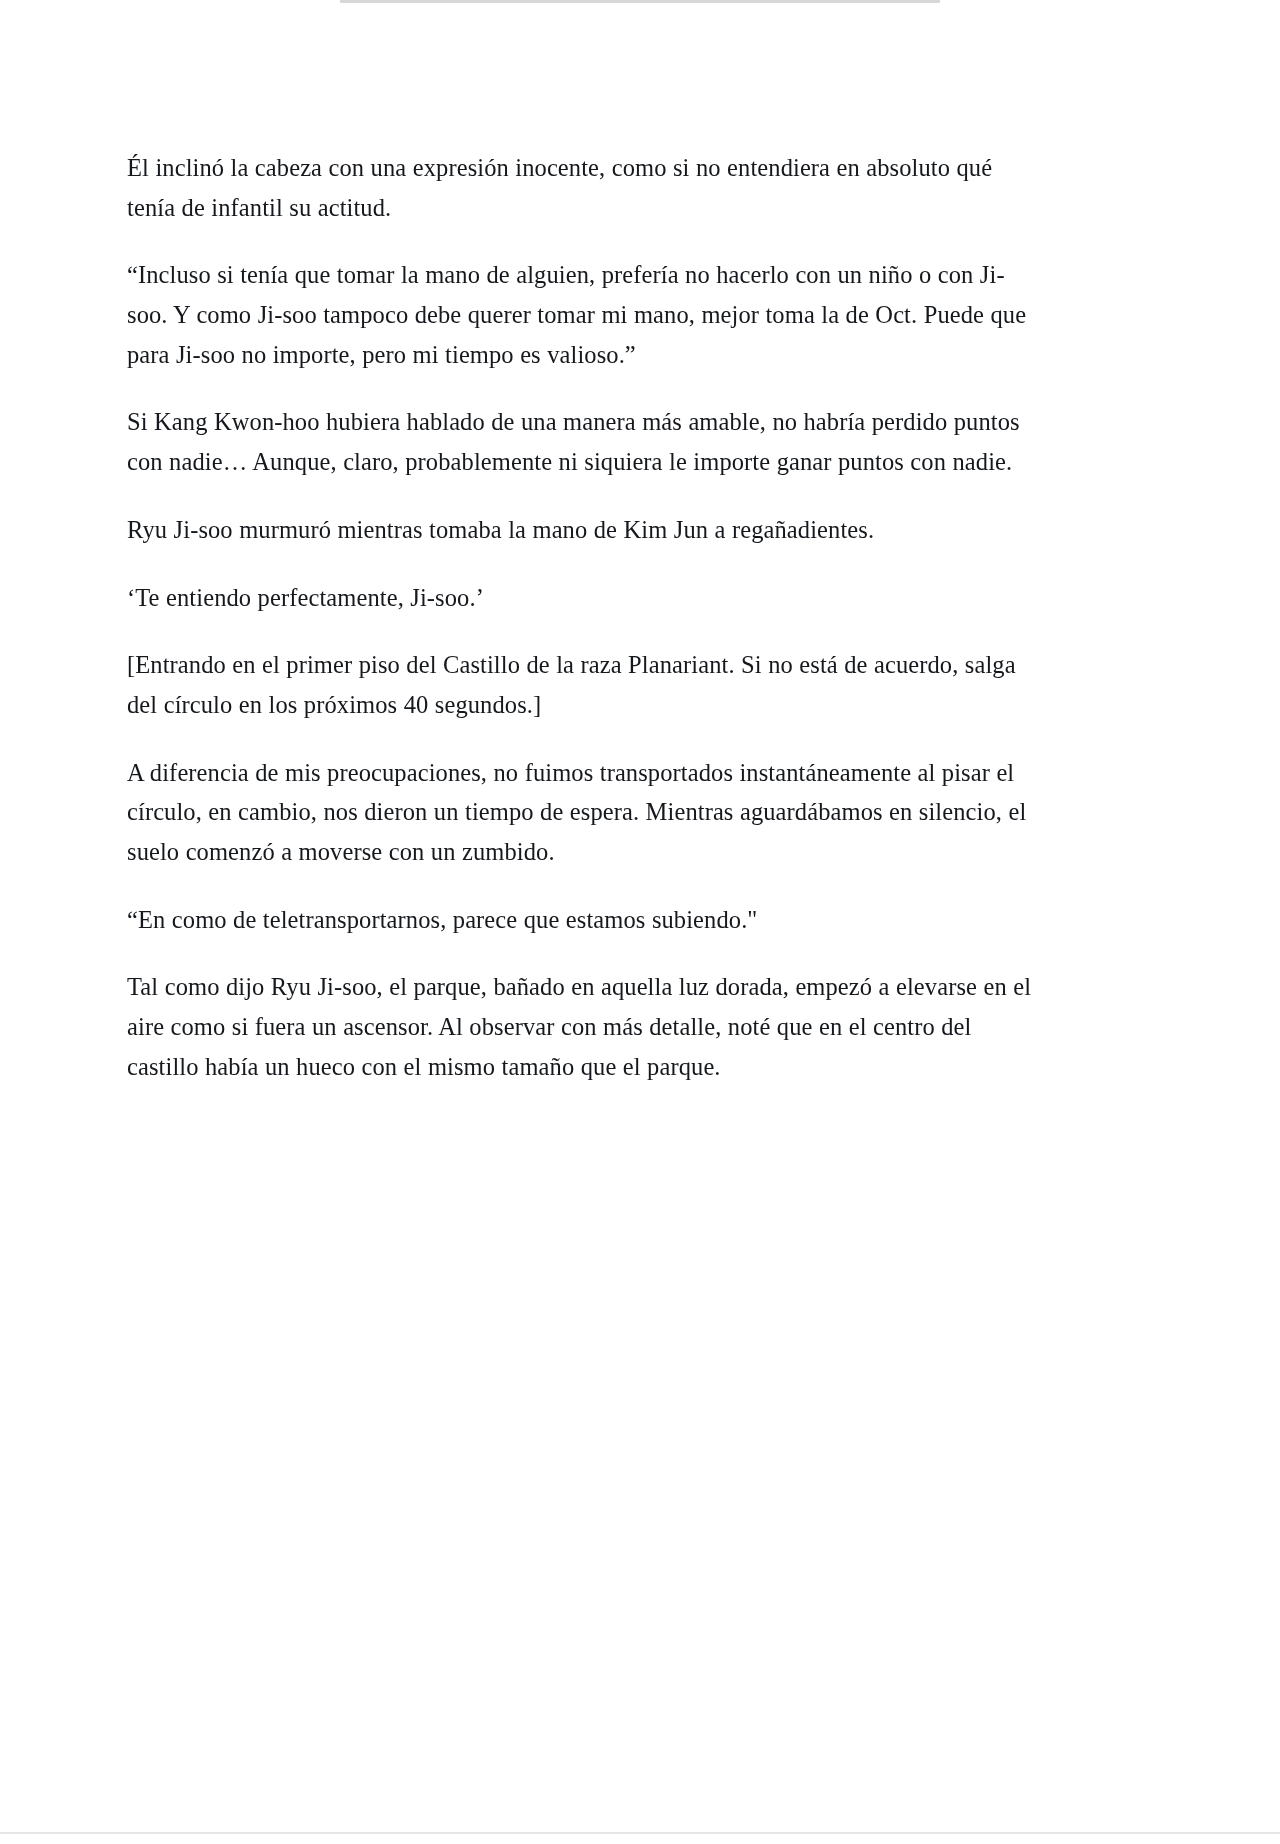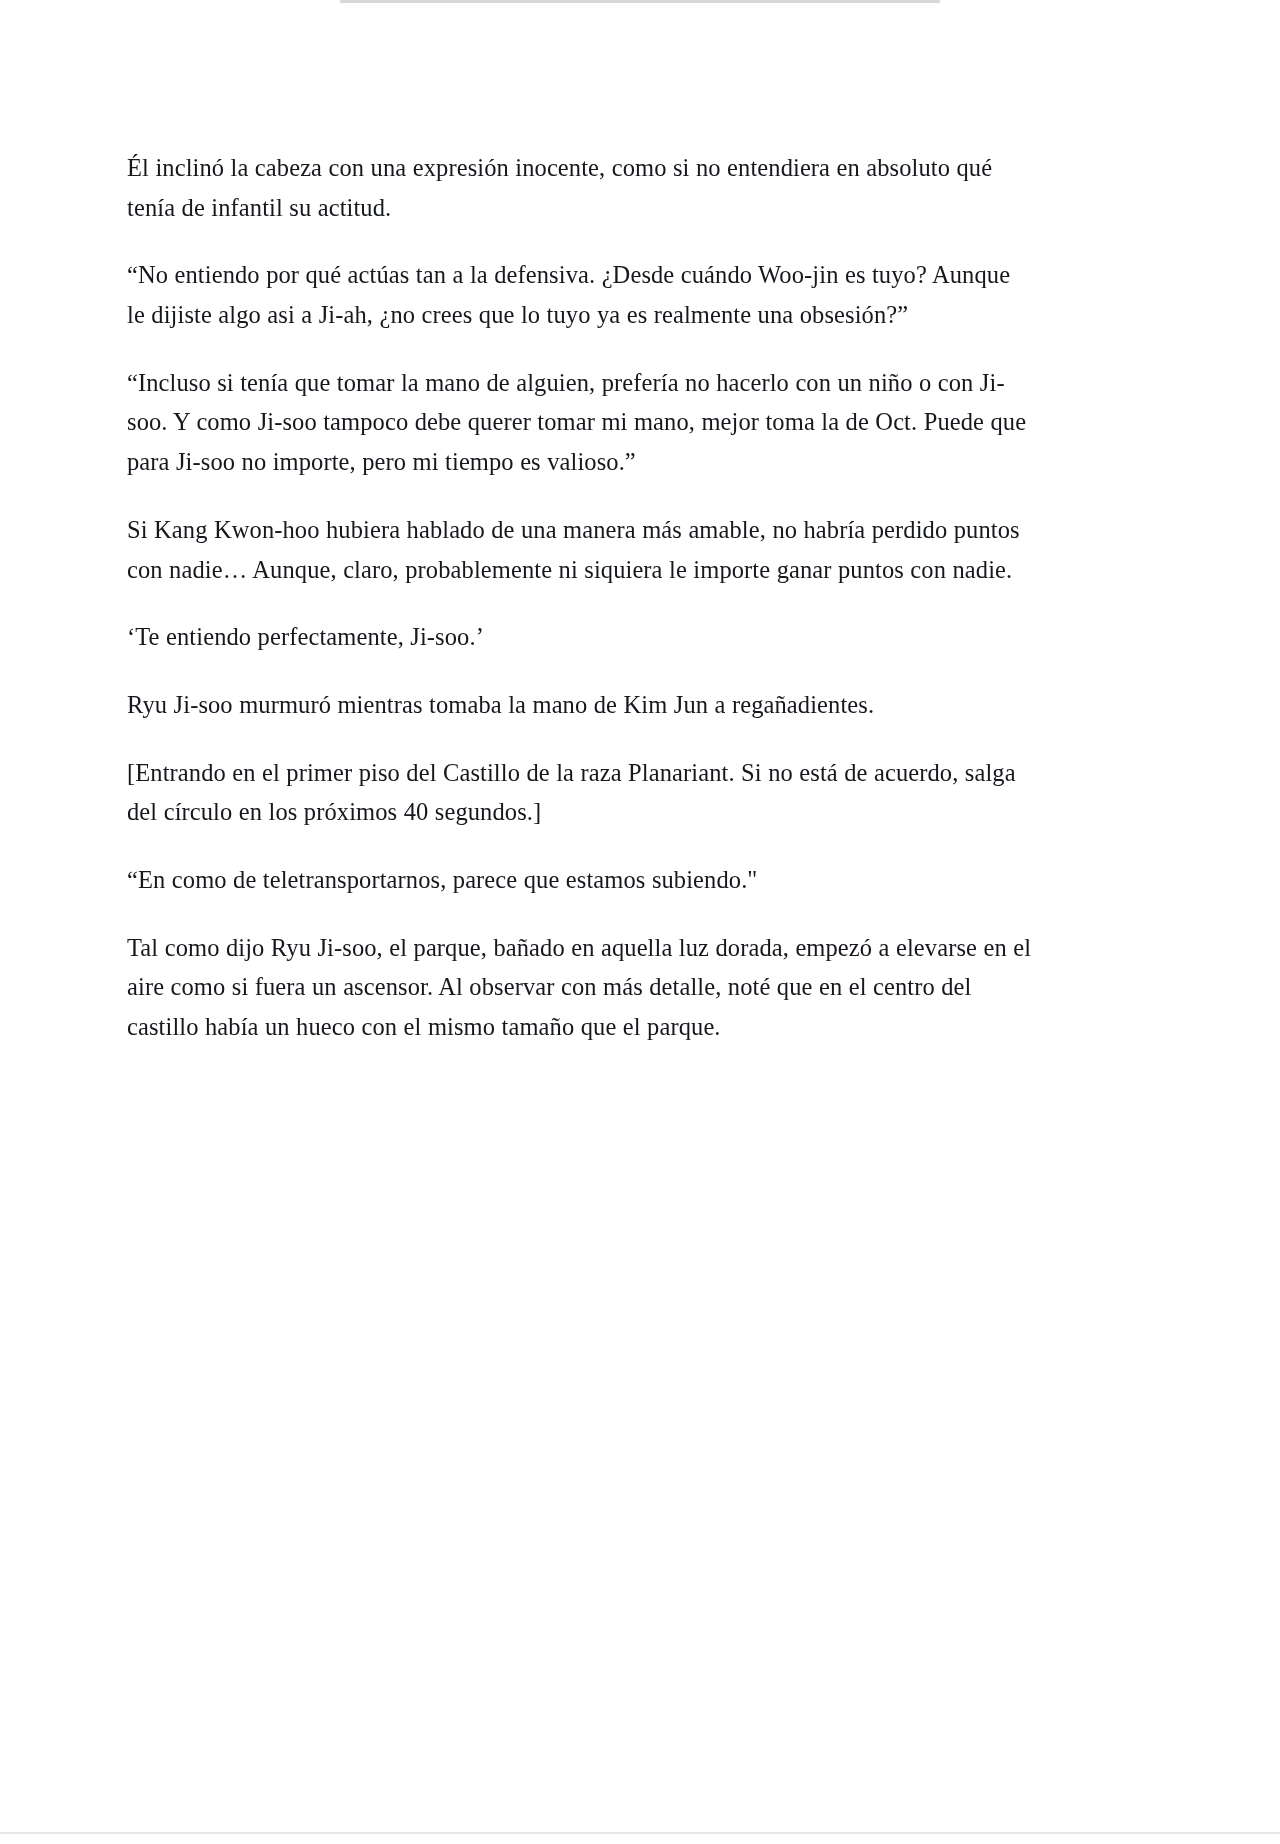--- a/index.html
+++ b/index.html
@@ -57,25 +57,25 @@
 </style>
 </head>
 <body>
 
 <div class="page">
 
   <div class="top-rule"></div>
 
   <div class="content">
     <p class="para">Él inclinó la cabeza con una expresión inocente, como si no entendiera en absoluto qué tenía de infantil su actitud.</p>
-    <p class="para">“No entiendo por qué actúas tan a la defensiva. ¿Desde cuándo Woo-jin es tuyo? Aunque le dijiste algo asi a Ji-ah, ¿no crees que lo tuyo ya es realmente una obsesión?”</p>
     <p class="para">“Incluso si tenía que tomar la mano de alguien, prefería no hacerlo con un niño o con Ji-soo. Y como Ji-soo tampoco debe querer tomar mi mano, mejor toma la de Oct. Puede que para Ji-soo no importe, pero mi tiempo es valioso.”</p>
     <p class="para">Si Kang Kwon-hoo hubiera hablado de una manera más amable, no habría perdido puntos con nadie… Aunque, claro, probablemente ni siquiera le importe ganar puntos con nadie.</p>
+    <p class="para">Ryu Ji-soo murmuró mientras tomaba la mano de Kim Jun a regañadientes.</p>
     <p class="para">‘Te entiendo perfectamente, Ji-soo.’</p>
-    <p class="para">Ryu Ji-soo murmuró mientras tomaba la mano de Kim Jun a regañadientes.</p>
     <p class="para">[Entrando en el primer piso del Castillo de la raza Planariant. Si no está de acuerdo, salga del círculo en los próximos 40 segundos.]</p>
+    <p class="para">A diferencia de mis preocupaciones, no fuimos transportados instantáneamente al pisar el círculo, en cambio, nos dieron un tiempo de espera. Mientras aguardábamos en silencio, el suelo comenzó a moverse con un zumbido.</p>
     <p class="para">“En como de teletransportarnos, parece que estamos subiendo."</p>
     <p class="para">Tal como dijo Ryu Ji-soo, el parque, bañado en aquella luz dorada, empezó a elevarse en el aire como si fuera un ascensor. Al observar con más detalle, noté que en el centro del castillo había un hueco con el mismo tamaño que el parque.</p>
   </div>
 
   <div class="bottom-rule"></div>
 
 </div>
 
 </body></html>

